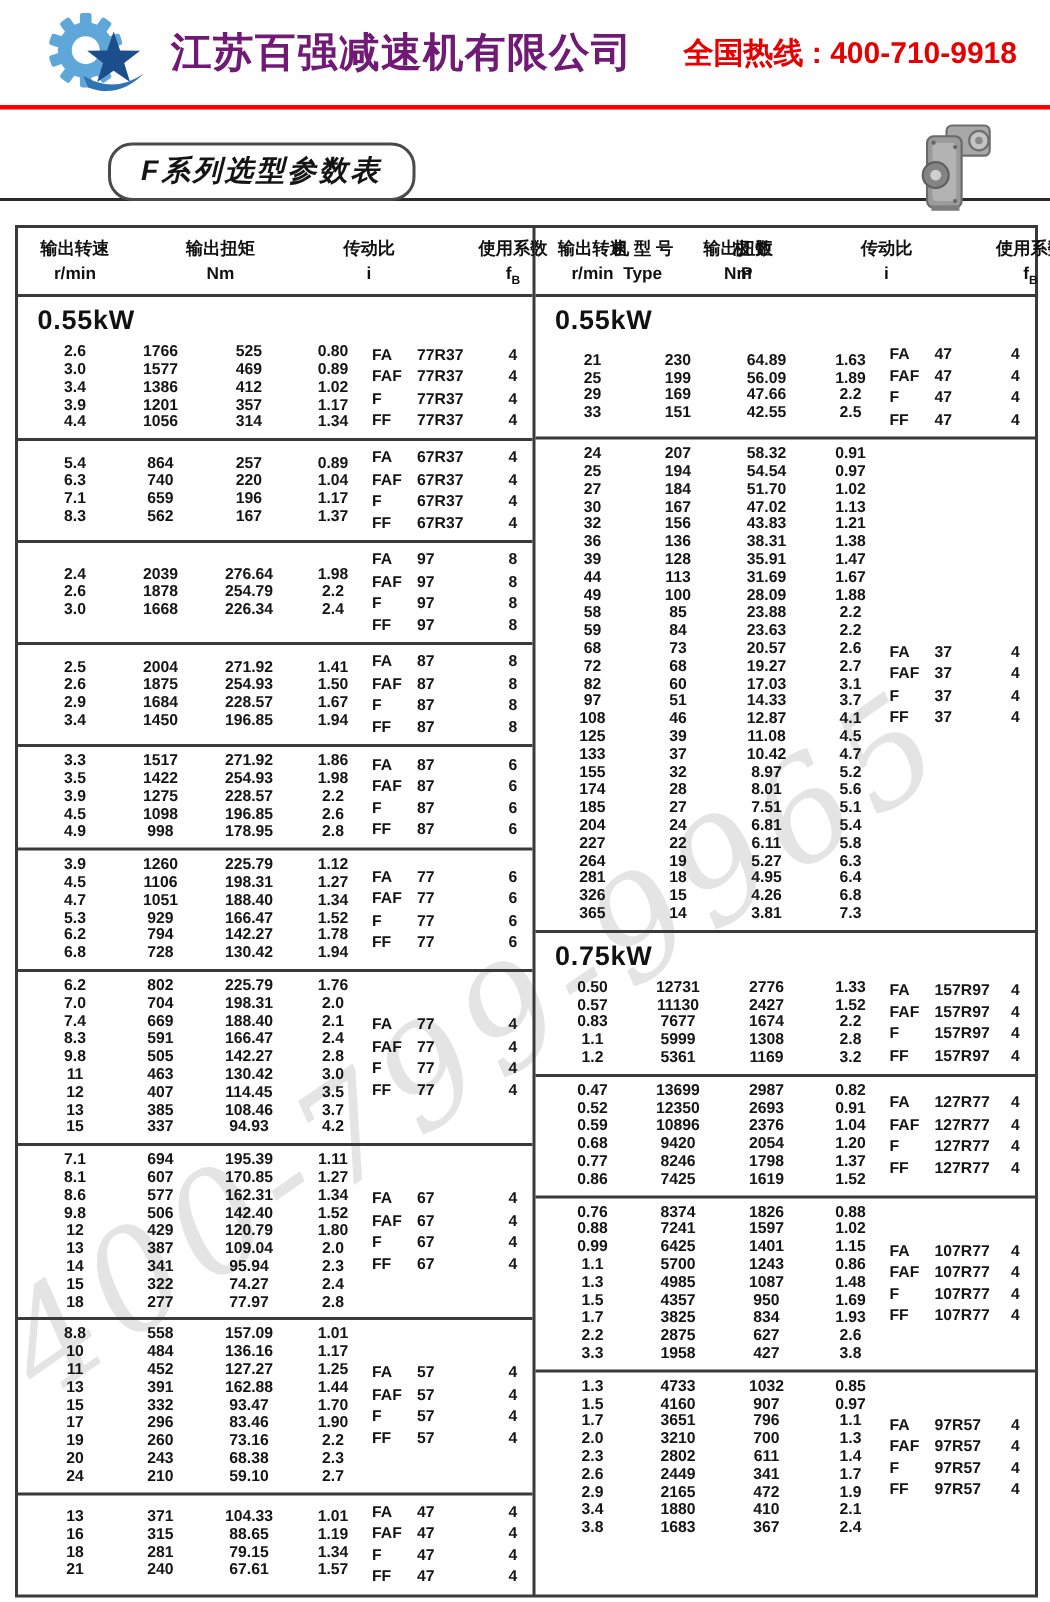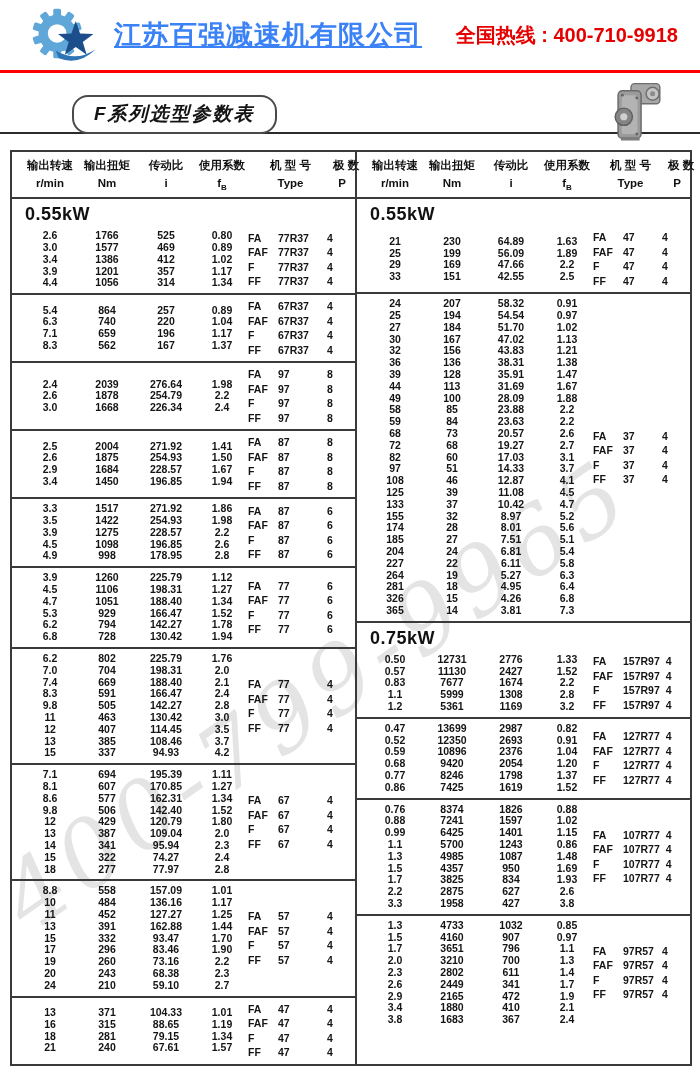--- a/index.html
+++ b/index.html
@@ -5,21 +5,21 @@
   html,body { margin:0; padding:0; }
   body {
     width:700px; height:1068px; background:#ffffff; overflow:hidden;
     font-family:"Liberation Sans", sans-serif; position:relative;
   }
   .page { width:700px; height:1068px; position:relative; }
 
   
   .hdr { display:flex; align-items:center; height:70px; padding:0 22px 0 26px; box-sizing:border-box; }
   .logo { width:84px; height:62px; flex:0 0 auto; }
-  .company { font-size:27px; font-weight:700; color:#3b82f6; letter-spacing:1px; margin-left:4px; white-space:nowrap;text-decoration:underline; }
+  .company { font-size:27px; font-weight:700; color:#701a75; letter-spacing:1px; margin-left:4px; white-space:nowrap; }
   .hotline { margin-left:auto; color:#e60000; font-size:20px; font-weight:700; white-space:nowrap; }
   .red-line { height:3px; background:#fe0000; }
 
   
   .title-band { position:relative; height:59px; }
   .badge {
     position:absolute; left:72px; top:22px; border:2px solid #4a4a4a; border-radius:16px;
     padding:4px 20px 5px 20px; font-size:19px; font-weight:700; font-style:italic; color:#141414;
     background:#fff; letter-spacing:2px;
   }
@@ -36,30 +36,30 @@
   }
 
   
   .tables { display:flex; align-items:stretch; margin:16px 8px 0 10px; position:relative; z-index:1; }
   .ptable { border:2px solid #3a3a3a; box-sizing:border-box; background:transparent; }
   .ptable.left  { width:346px; border-right-width:1px; }
   .ptable.right { width:336px; border-left-width:1px; }
 
   .thead {
     display:grid; grid-template-columns:56px 58px 60px 52px 1fr 18px;
-    padding:6px 4px 5px 10px; border-bottom:2px solid #3a3a3a; text-align:center;
+    padding:6px 4px 5px 10px; border-bottom:2px solid #3a3a3a; text-align:center;gap:40px;
   }
   .hcol .cn  { font-size:11.5px; font-weight:700; color:#111; white-space:nowrap; }
   .hcol .unit{ font-size:11.5px; font-weight:700; color:#111; margin-top:4px; white-space:nowrap; }
   .hcol .unit sub { font-size:8px; }
 
   .tsection.bt { border-top:2px solid #3a3a3a; }
   .power { font-size:18px; font-weight:800; color:#111; padding:5px 0 1px 13px; letter-spacing:0.5px; }
 
-  .group { display:grid; grid-template-columns:226px 1fr; padding:4px 16px 4px 10px; }
+  .group { display:grid; grid-template-columns:226px 1fr; padding:4px 4px 4px 10px; }
   .group.bt { border-top:2px solid #3a3a3a; }
 
   .nums { display:grid; grid-template-columns:56px 58px 60px 52px; align-content:center; }
   .ncell { font-size:10.5px; line-height:11.8px; font-weight:700; color:#141414; text-align:center; white-space:nowrap; }
 
   .types { display:flex; flex-direction:column; justify-content:center; }
   .type-row { display:grid; grid-template-columns:30px 1fr 18px; line-height:14.5px; }
   .tprefix { font-size:10.5px; font-weight:700; color:#141414; text-align:left; }
   .tmodel  { font-size:10.5px; font-weight:700; color:#141414; text-align:left; white-space:nowrap; }
   .tpole   { font-size:10.5px; font-weight:700; color:#141414; text-align:center; }

